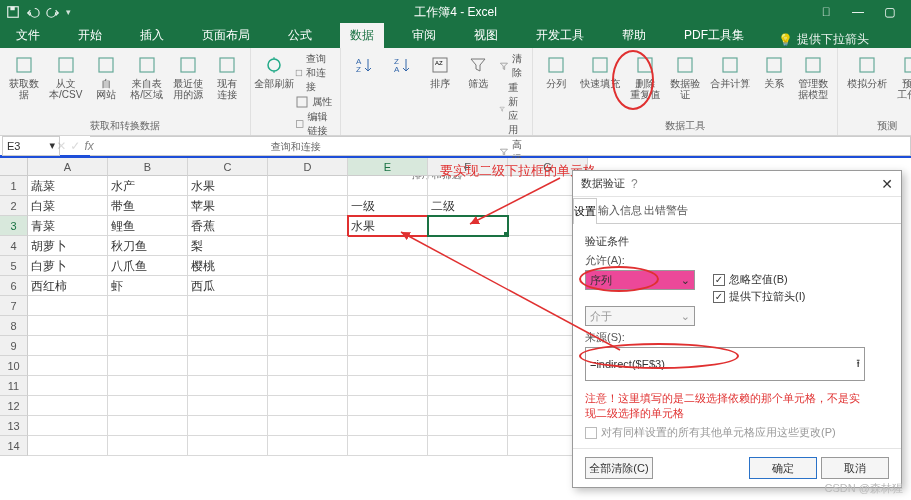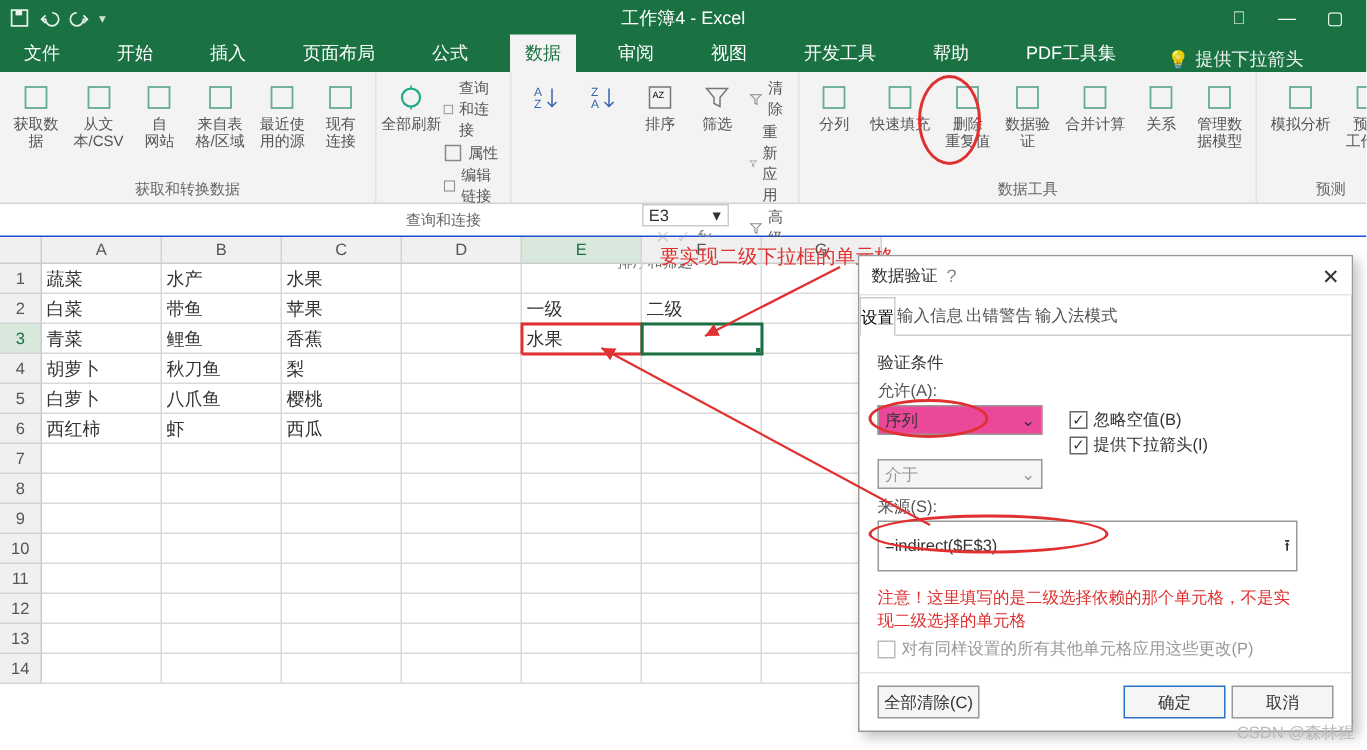--- a/index.html
+++ b/index.html
@@ -29,21 +29,21 @@
   .gbtn .lbl { font-size:10px; color:#555; line-height:11px; text-align:center; white-space:pre; }
   .group-label { font-size:10px; color:#666; text-align:center; margin-top:2px; }
   .mini { display:flex; flex-direction:column; gap:1px; }
   .mini .mrow { display:flex; align-items:center; gap:3px; font-size:10px; color:#555; }
   .mini .mic { width:14px; height:14px; }
 
   
   .red-oval { position:absolute; border:2px solid #e03030; border-radius:50%; pointer-events:none; }
 
   
-  .fxbar { background:#fff; height:22px; border-bottom:1px solid #1d4ed8; display:flex; align-items:center;flex-direction:column; }
+  .fxbar { background:#fff; height:22px; border-bottom:3px solid #1d4ed8; display:flex; align-items:center; }
   .namebox { width:58px; height:20px; border:1px solid #ccc; padding:0 4px; font-size:11px; display:flex; align-items:center; margin-left:2px; }
   .namebox .dd { margin-left:auto; }
   .fxicon { width:30px; display:flex; align-items:center; justify-content:center; gap:4px; color:#888; }
   .fxcell { flex:1; height:20px; border:1px solid #ccc; border-left:none; }
   .corner { width:28px; height:18px; background:#f0f0f0; border-right:1px solid #ccc; border-bottom:1px solid #ccc; }
   .colheads { display:flex; }
   .ch { width:80px; height:18px; background:#f0f0f0; border-right:1px solid #d4d4d4; border-bottom:1px solid #ccc; text-align:center; font-size:11px; color:#555; line-height:18px; }
   .row { display:flex; }
   .rh { width:28px; height:20px; background:#f0f0f0; border-right:1px solid #ccc; border-bottom:1px solid #d4d4d4; text-align:center; font-size:11px; color:#555; line-height:20px; }
   .cell { width:80px; height:20px; border-right:1px solid #d9d9d9; border-bottom:1px solid #d9d9d9; padding:0 3px; font-size:12px; line-height:20px; overflow:hidden; white-space:nowrap; }
@@ -527,21 +527,20 @@
 <div class="dlg">
   <div class="dtitle">
     <span>数据验证</span>
     <span class="q">?</span>
     <span class="x">✕</span>
   </div>
   <div class="dtabs" id="dlg-tabs">
       <div class="dtab active">设置</div>
       <div class="dtab">输入信息</div>
       <div class="dtab">出错警告</div>
-      <div class="dtab">输入法模式</div>
     </div>
   <div class="dbody">
     <div style="margin-bottom:4px">验证条件</div>
     <label>允许(A):</label>
     <div style="display:flex; gap:18px; align-items:flex-start">
       <div style="position:relative">
         <div class="sel">
             <span>序列</span>
             <span>⌄</span>
           </div>

